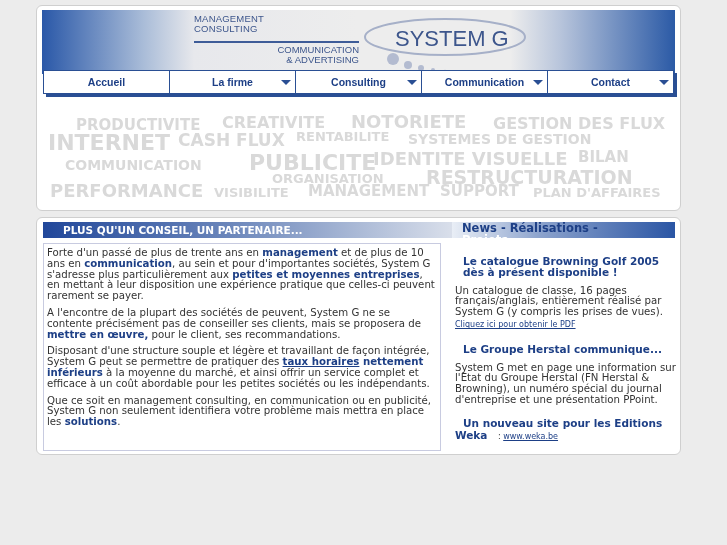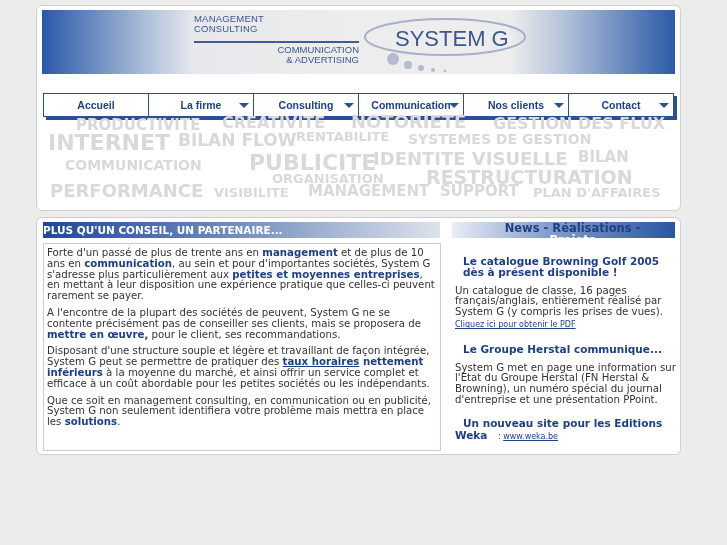--- a/index.html
+++ b/index.html
@@ -8,36 +8,36 @@
   #top-panel { left:36px; top:5px; width:643px; height:204px; }
   #bottom-panel { left:36px; top:217px; width:643px; height:236px; }
 
   .banner { position:absolute; left:5px; top:4px; width:633px; height:64px;
     background:linear-gradient(90deg,#2a58a8 0%, #a9bcd8 16%, #e7e8ec 24%, #ededed 50%, #ededed 74%, #b7c4db 82%, #2b5aa6 100%); }
   .banner .mgmt { position:absolute; left:152px; top:4px; font-family:"Liberation Sans", sans-serif; font-size:9.5px; line-height:10px; color:#3d568c; letter-spacing:0.2px; }
   .banner .rule { position:absolute; left:152px; top:31px; width:165px; height:2px; background:#3e5c98; }
   .banner .comm { position:absolute; left:200px; top:35px; font-family:"Liberation Sans", sans-serif; font-size:9.5px; line-height:10px; color:#3d568c; text-align:right; width:117px; }
   .banner svg { position:absolute; left:318px; top:2px; }
 
-  .nav { position:absolute; left:6px; top:64px; width:629px; height:22px; background:#fff; border:1px solid #2a4f94; box-shadow:3px 3px 0 #2a4f94; display:flex;margin-top:23px; }
+  .nav { position:absolute; left:6px; top:64px; width:629px; height:22px; background:#fff; border:1px solid #2a4f94; box-shadow:3px 3px 0 #2a4f94; display:flex; }
   .nav-item { flex:1; position:relative; border-right:1px solid #2a4f94; font-family:"Liberation Sans", sans-serif; font-weight:bold; font-size:10.5px; color:#1d3f86; display:flex; align-items:center; justify-content:center; cursor:pointer; }
   .nav-item:last-child { border-right:none; }
   .nav-item .caret { position:absolute; right:4px; top:9px; width:0; height:0; border-left:5px solid transparent; border-right:5px solid transparent; border-top:5px solid #2a4f94; }
 
   .wordcloud { position:absolute; left:0; top:96px; width:643px; height:100px; font-family:"DejaVu Sans", sans-serif; font-weight:bold; color:#d9d9d9; }
   .wordcloud span { position:absolute; white-space:nowrap; line-height:1; }
 
-  .section-title { position:absolute; left:6px; top:4px; width:397px; height:16px; background:linear-gradient(90deg,#21479a 0%, #6c87bb 45%, #dde2ec 100%); color:#fff; font-size:10.5px; font-weight:bold; line-height:16px; padding-left:0; }
+  .section-title { position:absolute; left:6px; top:4px; width:397px; height:16px; background:linear-gradient(90deg,#21479a 0%, #6c87bb 45%, #dde2ec 100%); color:#fff; font-size:10.5px; font-weight:bold; line-height:16px; padding-left:20px; }
   .content-box { position:absolute; left:6px; top:25px; width:396px; height:206px; border:1px solid #c8cbe0; font-size:10.2px; color:#333; line-height:10.8px; }
   .content-box p { margin:4px 3px 6px 3px; }
   .content-box b { color:#1d3f86; }
   .content-box a { color:#1d3f86; font-weight:bold; text-decoration:underline; }
 
   .news-title { position:absolute; left:415px; top:4px; width:223px; height:16px; background:linear-gradient(90deg,#e9eef6 0%, #8ba2cc 40%, #2a55a4 100%); overflow:hidden; }
-  .news-title span { font-size:11.5px; font-weight:bold; color:#1d3f86; line-height:12px; display:block; padding-left:18px;text-align:center; }
+  .news-title span { font-size:11.5px; font-weight:bold; color:#1d3f86; line-height:12px; display:block; padding-left:10px; }
   .news-title span.sub { color:#fff; }
   .news { position:absolute; left:418px; top:30px; width:222px; font-size:10.2px; line-height:10.6px; color:#333; }
   .news .item { margin-bottom:13px; }
   .news h4 { margin:8px; font-size:10.5px; font-weight:bold; color:#1d3f86; line-height:10.8px; }
   .news a.small { font-size:8px; color:#1d3f86; text-decoration:underline; display:inline-block; margin-top:3px; }
 </style>
 </head>
 <body>
 
 <div class="panel" id="top-panel">
@@ -71,35 +71,31 @@
       </div>
     <div class="nav-item">
         <span>Consulting</span>
         <span class="caret"></span>
       </div>
     <div class="nav-item">
         <span>Communication</span>
         <span class="caret"></span>
       </div>
     <div class="nav-item">
-        <span>Nos clients</span>
-        <span class="caret"></span>
-      </div>
-    <div class="nav-item">
         <span>Contact</span>
         <span class="caret"></span>
       </div>
   </div>
   <div class="wordcloud">
     <span style="left:39px;top:16px;font-size:15px;">PRODUCTIVITE</span>
     <span style="left:185px;top:13px;font-size:16px;">CREATIVITE</span>
     <span style="left:314px;top:11px;font-size:18px;">NOTORIETE</span>
     <span style="left:456px;top:14px;font-size:16px;">GESTION DES FLUX</span>
     <span style="left:11px;top:30px;font-size:22px;">INTERNET</span>
-    <span style="left:141px;top:30px;font-size:17px;">BILAN FLOW</span>
+    <span style="left:141px;top:30px;font-size:17px;">CASH FLUX</span>
     <span style="left:259px;top:28px;font-size:13px;">RENTABILITE</span>
     <span style="left:371px;top:30px;font-size:14px;">SYSTEMES DE GESTION</span>
     <span style="left:28px;top:56px;font-size:14px;">COMMUNICATION</span>
     <span style="left:192px;top:50px;font-size:22px;margin-left:20px;">PUBLICITE</span>
     <span style="left:336px;top:48px;font-size:18px;">IDENTITE VISUELLE</span>
     <span style="left:541px;top:48px;font-size:15px;">BILAN</span>
     <span style="left:235px;top:70px;font-size:13px;">ORGANISATION</span>
     <span style="left:389px;top:66px;font-size:19px;">RESTRUCTURATION</span>
     <span style="left:13px;top:80px;font-size:18px;">PERFORMANCE</span>
     <span style="left:177px;top:84px;font-size:13px;">VISIBILITE</span>

